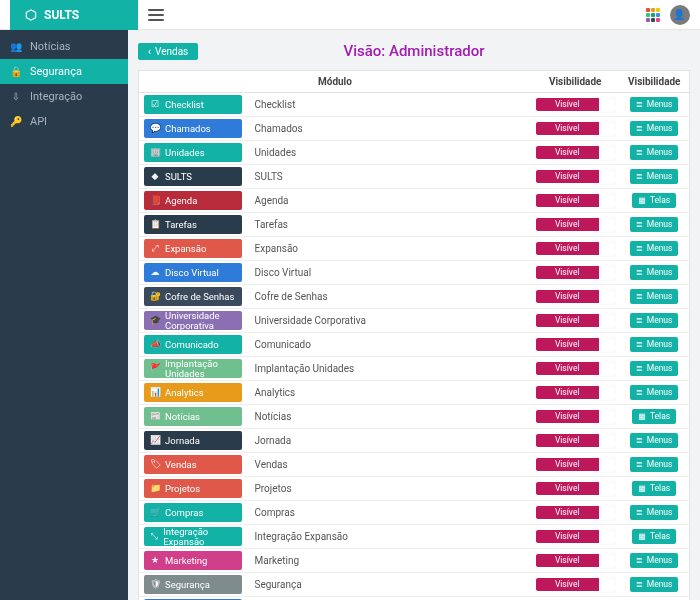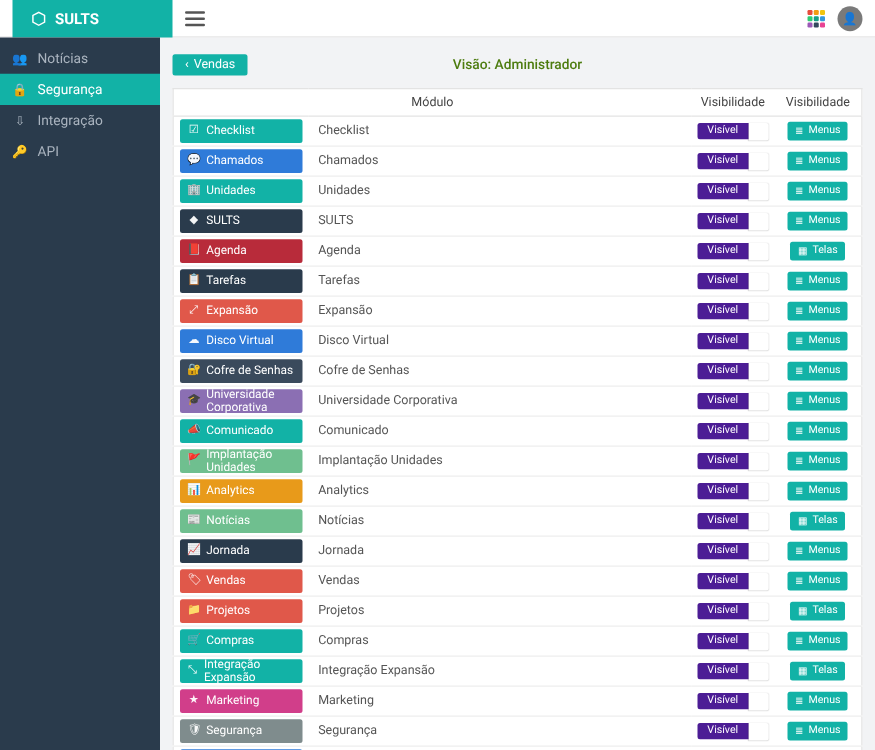--- a/index.html
+++ b/index.html
@@ -17,30 +17,30 @@
 .grid-icon span:nth-child(7){background:#9b59b6}.grid-icon span:nth-child(8){background:#34495e}.grid-icon span:nth-child(9){background:#e84393}
 .avatar{width:20px;height:20px;border-radius:50%;background:#7a7a7a;display:flex;align-items:center;justify-content:center;color:#fff;font-size:10px}
 .shell{display:flex;flex:1;min-height:0}
 .sidebar{width:128px;background:#2a3b4c;color:#aab4bf;font-size:11px;padding-top:4px}
 .sidebar-item{display:flex;align-items:center;gap:8px;padding:6px 10px;cursor:pointer}
 .sidebar-item.active{background:#12b2a6;color:#fff}
 .sidebar-item .sicon{width:12px;text-align:center;font-size:10px}
 .main{flex:1;padding:8px 10px 10px 10px;overflow:auto}
 .back-btn{background:#12b2a6;color:#fff;border:none;font-size:10px;padding:3px 10px;border-radius:2px;cursor:pointer;display:inline-flex;align-items:center;gap:4px}
 .page-head{position:relative;height:26px;display:flex;align-items:center}
-.page-title{position:absolute;left:0;right:0;text-align:center;font-size:11px;color:#4d7c0f;font-weight:500}
+.page-title{position:absolute;left:0;right:0;text-align:center;font-size:15px;color:#a21caf;font-weight:500}
 .table{width:100%;border:1px solid #e3e3e3;background:#fff;margin-top:6px;border-collapse:collapse}
-.table th{font-size:10px;font-weight:400;color:#444;padding:5px 6px;border-bottom:1px solid #e3e3e3;text-align:center;background:#fff}
+.table th{font-size:10px;font-weight:700;color:#444;padding:5px 6px;border-bottom:1px solid #e3e3e3;text-align:center;background:#fff}
 .table td{padding:2px 5px;border-bottom:1px solid #eee;font-size:10px;color:#555;vertical-align:middle}
 .table td:nth-child(2){padding-left:8px}
 .module-pill{height:19px;border-radius:2px;color:#fff;font-size:9.5px;display:flex;align-items:center;padding:0 6px;gap:5px;width:100%;cursor:pointer;line-height:1.05}
 .module-pill .micon{width:10px;text-align:center;font-size:9px;opacity:.95}
 .vis-cell{width:64px;text-align:center}
 .vis-toggle{display:inline-flex;align-items:center}
-.vis-badge{background:#4c1d95;color:#fff;font-size:8.5px;padding:2px 8px;border-radius:2px 0 0 2px;line-height:1}
+.vis-badge{background:#be185d;color:#fff;font-size:8.5px;padding:2px 19px;border-radius:2px 0 0 2px;line-height:1}
 .vis-box{width:16px;height:14px;background:#fff;border-radius:0 2px 2px 0;box-shadow:0 0 1px rgba(0,0,0,.2)}
 .menus-btn{background:#12b2a6;color:#fff;border:none;font-size:8.5px;padding:3px 6px;border-radius:2px;cursor:pointer;display:inline-flex;align-items:center;gap:4px;line-height:1}
 .menus-btn .ico{font-size:8px}
 col.c1{width:108px}col.c3{width:64px}col.c4{width:70px}
 </style>
 </head>
 <body>
 
 <div class="topbar">
   <div class="topbar-left">

